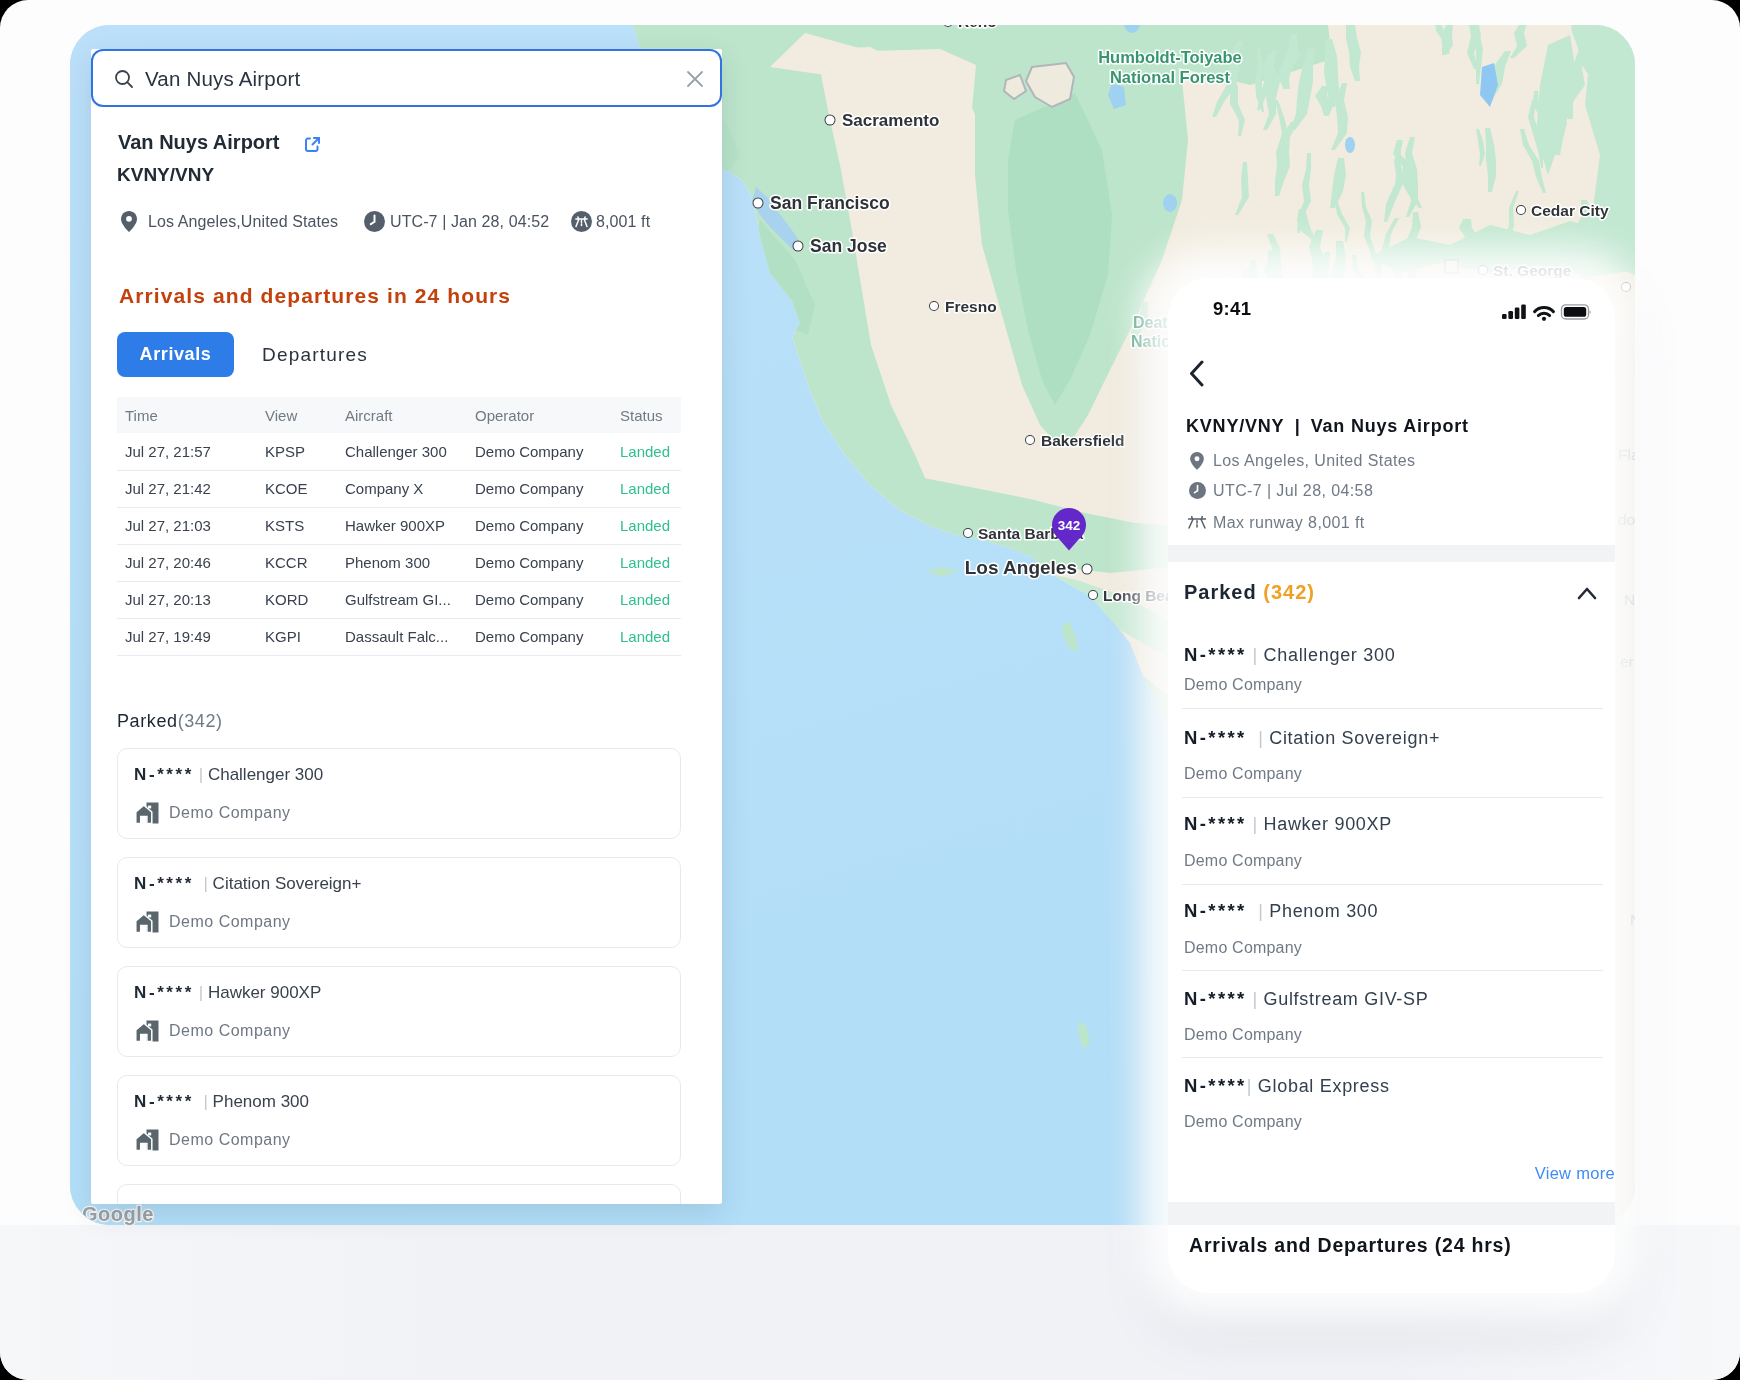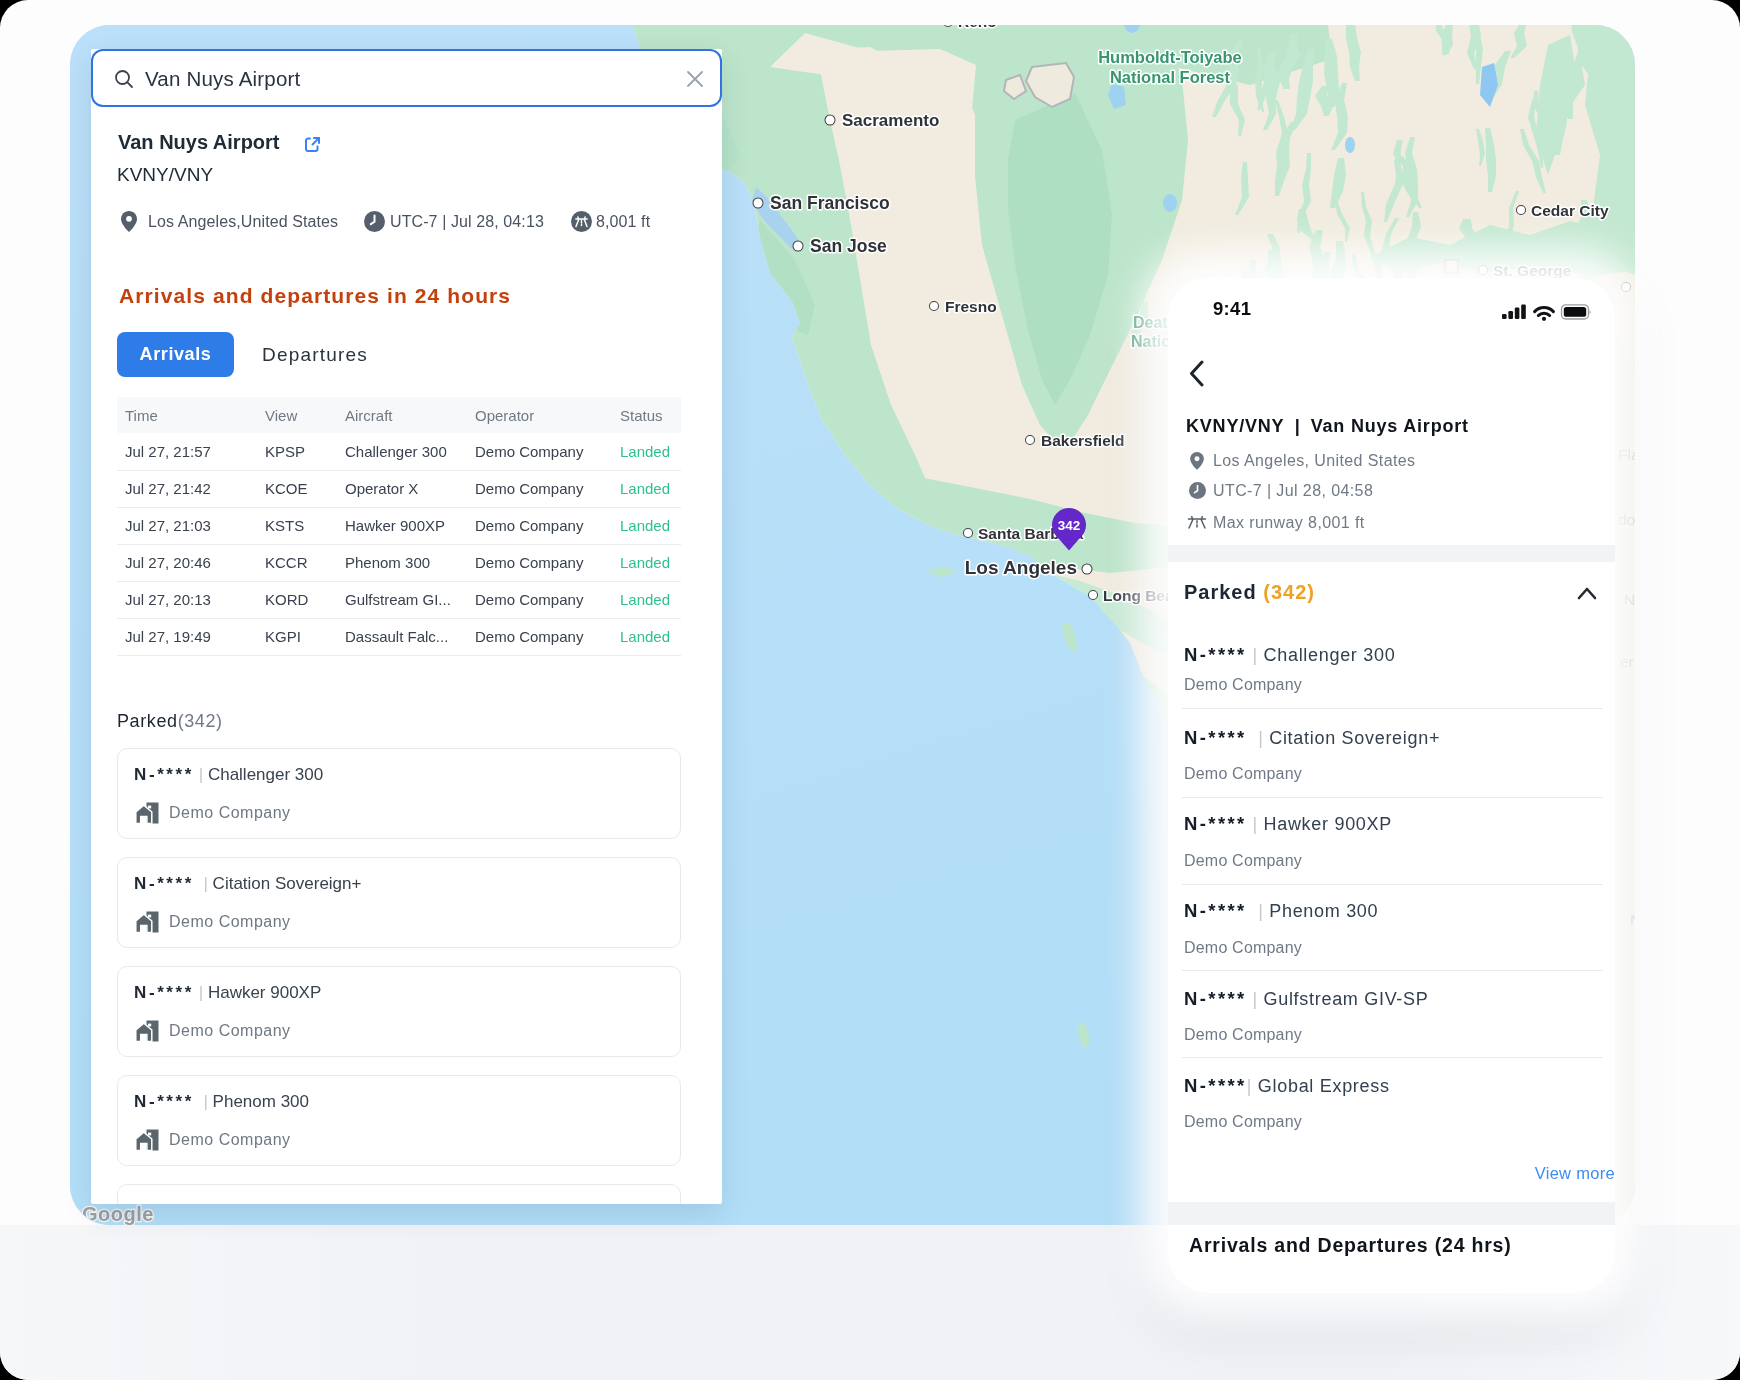--- a/index.html
+++ b/index.html
@@ -11,21 +11,21 @@
   .map { position:absolute; left:70px; top:25px; width:1565px; height:1200px; border-radius:40px; overflow:hidden; background:#aed6f2; }
   .map svg { position:absolute; left:0; top:0; }
 
   
   .drawer { position:absolute; left:91px; top:49px; width:631px; height:1155px; background:#fff; border-radius:2px;
             box-shadow:0 10px 28px rgba(40,60,90,.13); overflow:hidden; }
   .search { position:absolute; left:0; top:0; width:631px; height:58px; border:2px solid #3173e1; border-radius:12px; background:#fff; }
   .search .q { position:absolute; left:52px; top:0; line-height:56px; font-size:20.5px; letter-spacing:0.2px; color:#2a3340; }
   .abs { position:absolute; }
   .t1 { font-size:20px; font-weight:700; color:#212b36; }
-  .t2 { font-size:19px; font-weight:400; color:#212b36; }
+  .t2 { font-size:19px; font-weight:700; color:#212b36; }
   .inforow { font-size:16px; letter-spacing:0.1px; color:#4a5360; }
   .h2 { font-size:21px; font-weight:700; color:#c2410c; letter-spacing:1.1px; }
   .btn { position:absolute; left:26px; top:283px; width:117px; height:45px; border-radius:8px; background:#2d7ce8;
          color:#fff; font-weight:700; font-size:18px; letter-spacing:0.6px; text-align:center; line-height:45px; }
   .dep { position:absolute; left:171px; top:283px; height:45px; line-height:45px; font-size:19px; letter-spacing:1.2px; color:#2b333e; }
   table.flights { position:absolute; left:26px; top:348px; width:564px; border-collapse:collapse; table-layout:fixed; }
   table.flights th { background:#f7f8f9; color:#707a86; font-weight:400; font-size:15px; text-align:left; height:36px; padding:0; }
   table.flights td { font-size:15px; color:#39424e; height:37px; padding:0; border-bottom:1px solid #e9ebee; white-space:nowrap; overflow:hidden; }
   table.flights td.grn { color:#2fc08e; }
   .parkedh { position:absolute; left:26px; top:662px; font-size:18px; letter-spacing:0.6px; font-weight:400; color:#1d2733; }
@@ -268,21 +268,21 @@
 
     <svg class="abs" style="left:30px;top:162px" width="16" height="21" viewBox="0 0 16 21">
       <path d="M8 0 C3.6 0 0 3.6 0 8 c0 5.7 8 13 8 13 s8-7.3 8-13 C16 3.6 12.4 0 8 0 z" fill="#555f6b"></path>
       <circle cx="8" cy="7.8" r="2.9" fill="#fff"></circle>
     </svg>
     <div class="abs inforow" style="left:57px;top:164px;">Los Angeles,United States</div>
     <svg class="abs" style="left:273px;top:162px" width="21" height="21" viewBox="0 0 21 21">
       <circle cx="10.5" cy="10.5" r="10.5" fill="#555f6b"></circle>
       <path d="M10.5 4.5 V10.8 L6.8 13.2" fill="none" stroke="#fff" stroke-width="2" stroke-linecap="round"></path>
     </svg>
-    <div class="abs inforow" style="left:299px;top:164px;">UTC-7 | Jul 28, 04:13</div>
+    <div class="abs inforow" style="left:299px;top:164px;">UTC-7 | Jan 28, 04:52</div>
     <svg class="abs" style="left:480px;top:162px" width="21" height="21" viewBox="0 0 21 21">
       <circle cx="10.5" cy="10.5" r="10.5" fill="#555f6b"></circle>
       <path d="M4.8 8 H16.2 M7.8 8.2 L5 15.6 M13.2 8.2 L16 15.6 M10.5 9.6 V11.4 M10.5 13 V14.6 M7.4 7.8 L6.9 5.9 M13.6 7.8 L14.1 5.9" stroke="#fff" stroke-width="1.5" stroke-linecap="round"></path>
     </svg>
     <div class="abs inforow" style="left:505px;top:164px;">8,001 ft</div>
 
     <div class="abs h2" style="left:28px;top:235px;">Arrivals and departures in 24 hours</div>
     <div class="btn">Arrivals</div>
     <div class="dep">Departures</div>
 
@@ -305,21 +305,21 @@
       <tr>
             <td style="padding-left:8px">Jul 27, 21:57</td>
             <td>KPSP</td>
             <td>Challenger 300</td>
             <td>Demo Company</td>
             <td class="grn">Landed</td>
           </tr>
       <tr>
             <td style="padding-left:8px">Jul 27, 21:42</td>
             <td>KCOE</td>
-            <td>Operator X</td>
+            <td>Company X</td>
             <td>Demo Company</td>
             <td class="grn">Landed</td>
           </tr>
       <tr>
             <td style="padding-left:8px">Jul 27, 21:03</td>
             <td>KSTS</td>
             <td>Hawker 900XP</td>
             <td>Demo Company</td>
             <td class="grn">Landed</td>
           </tr>

